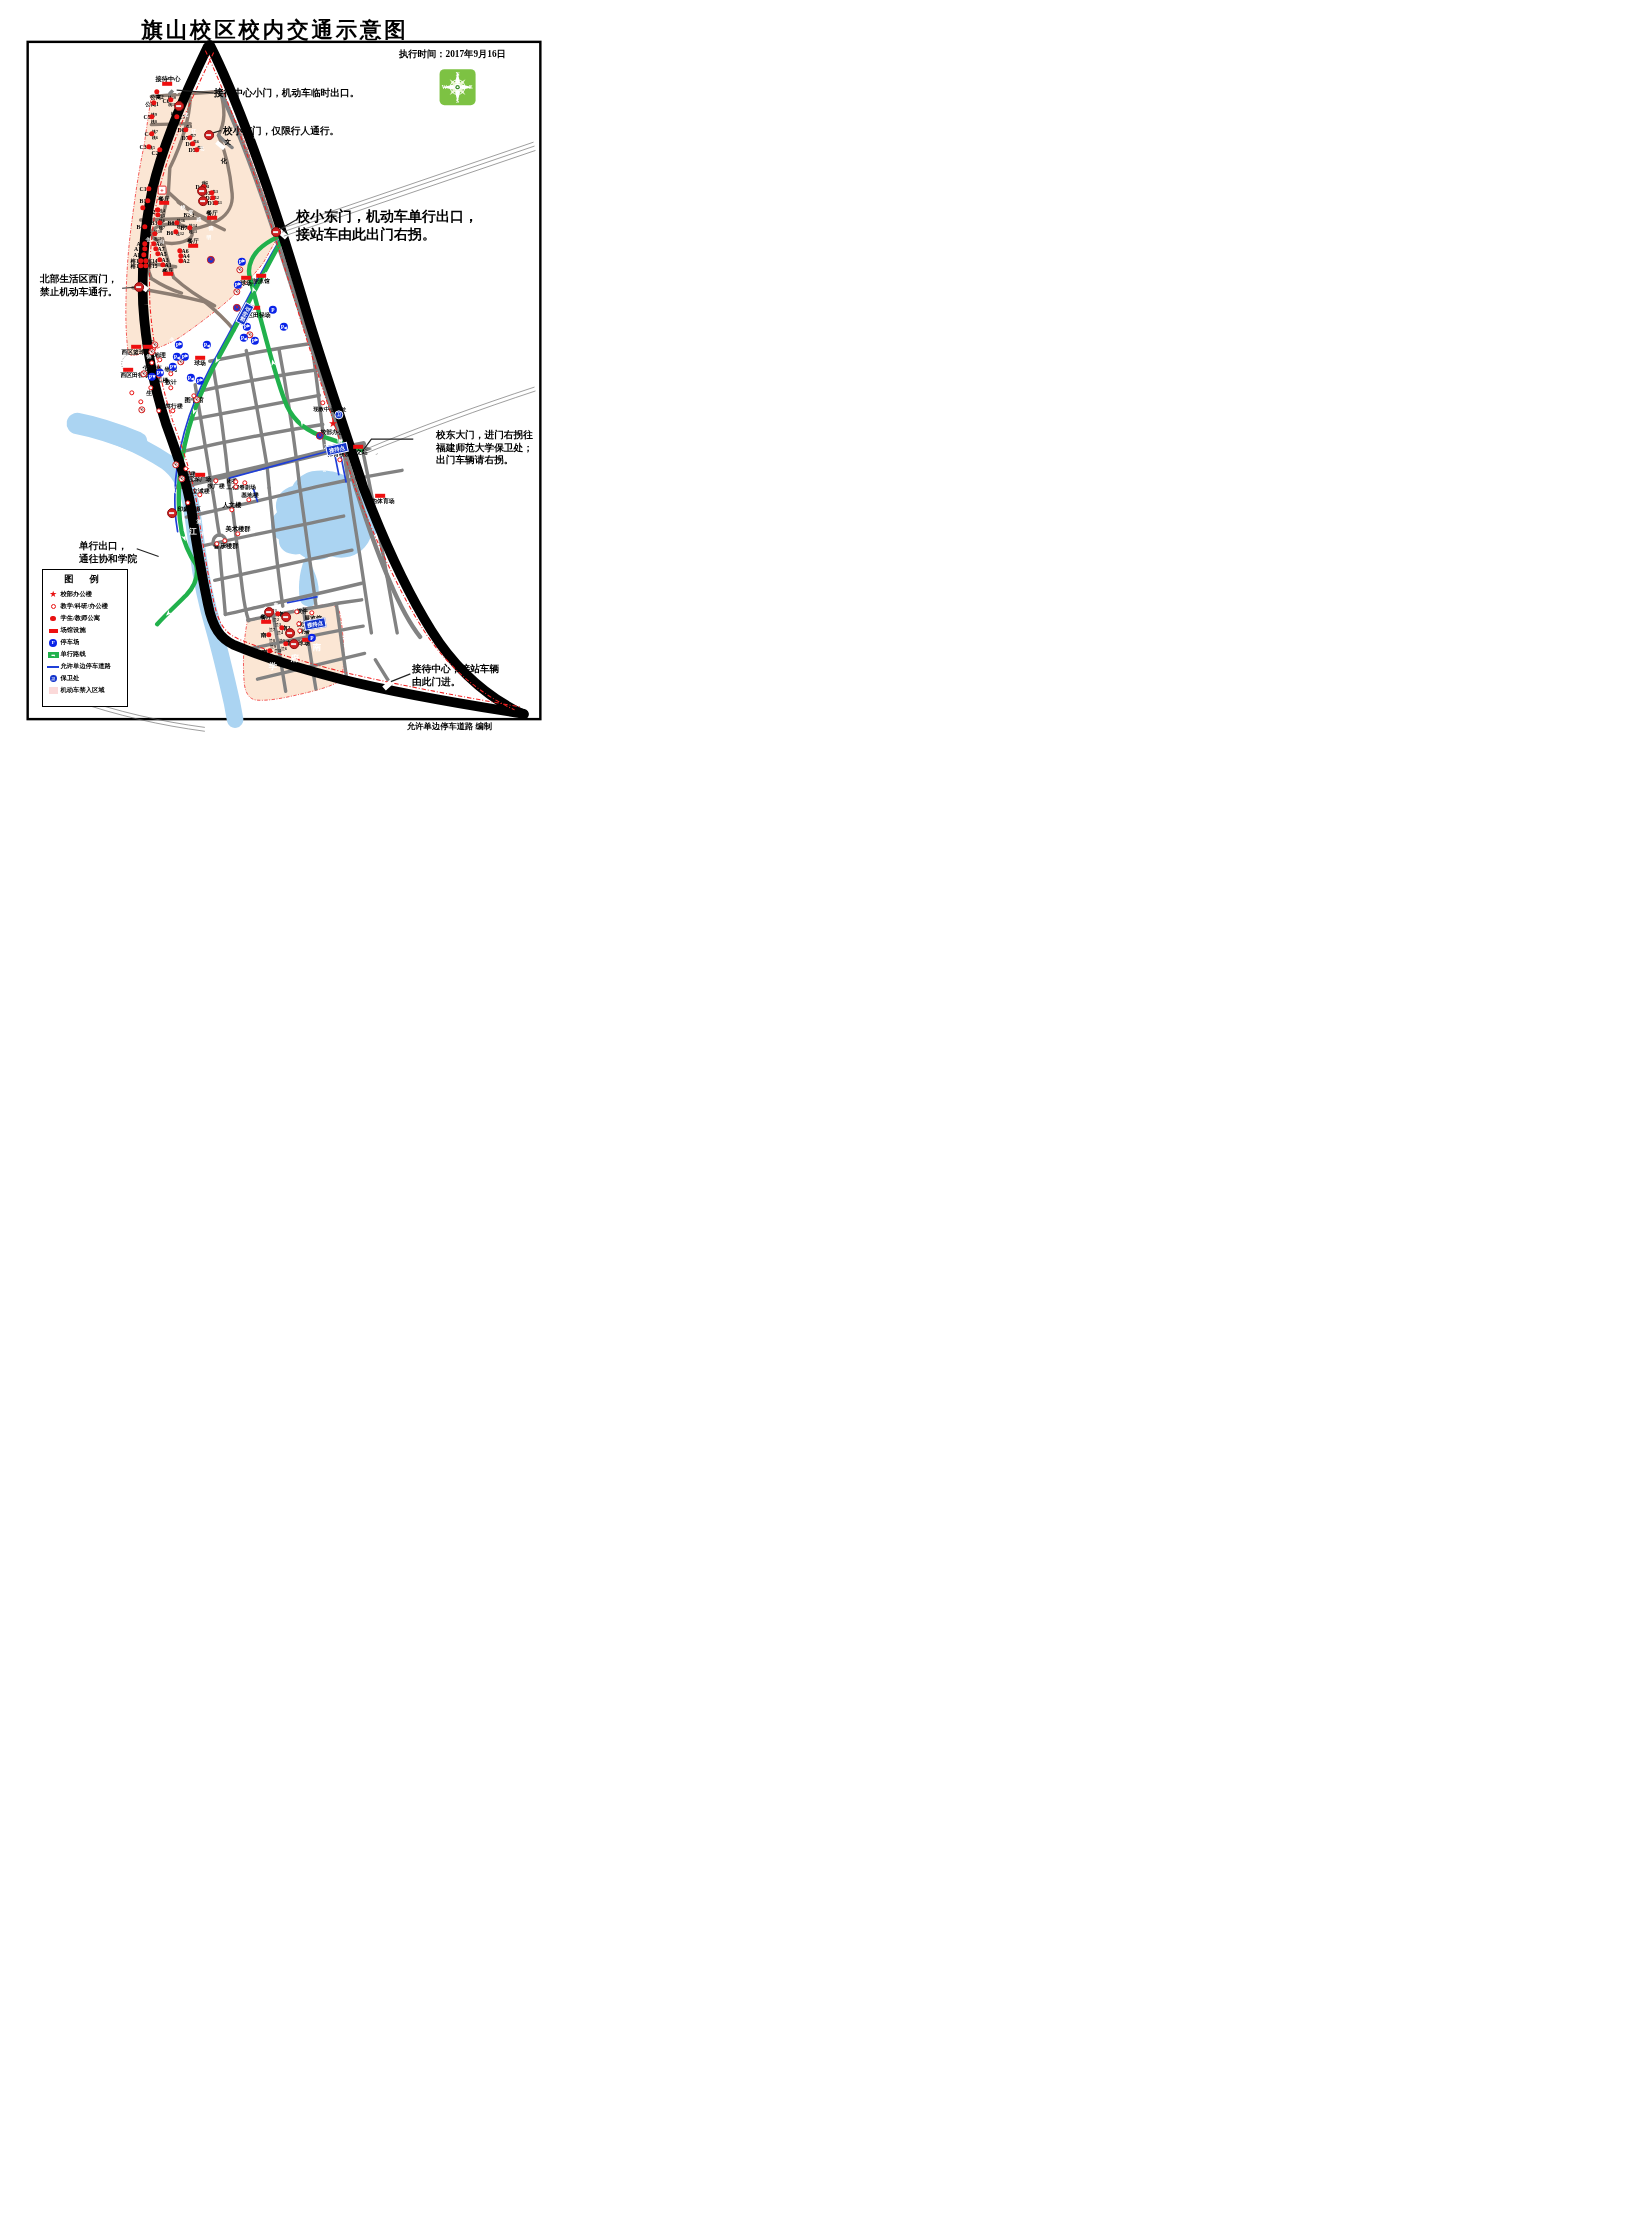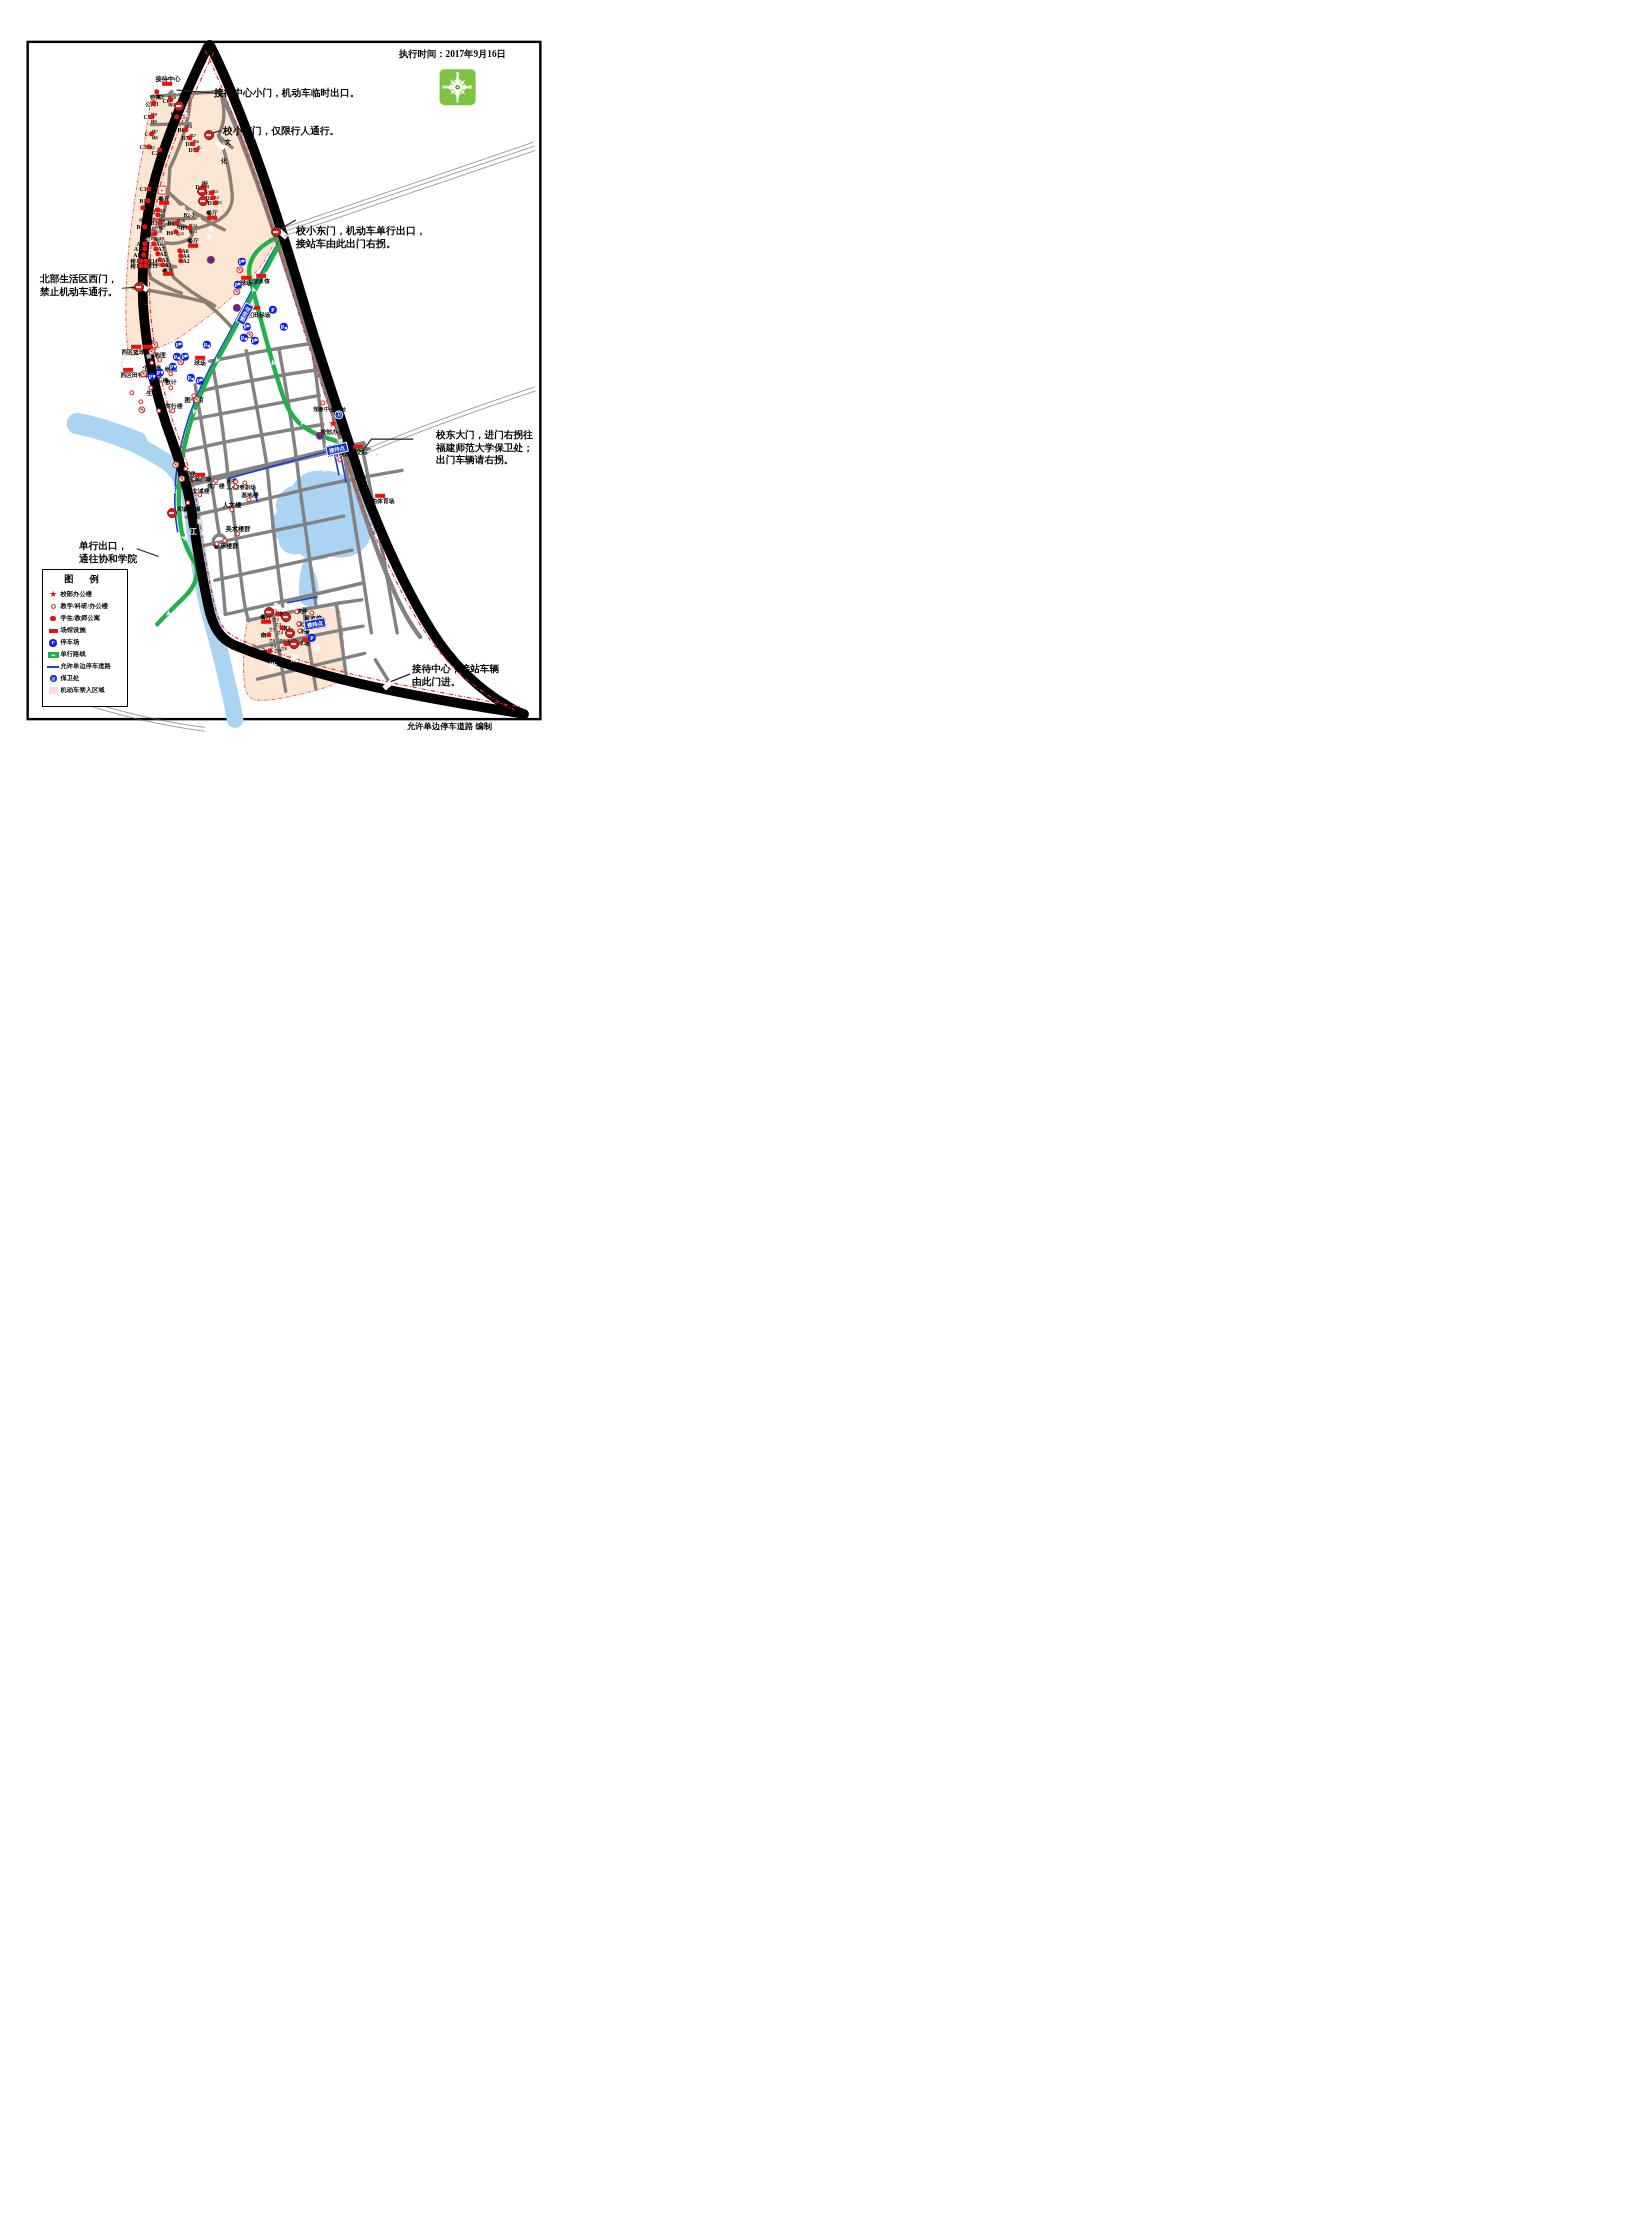--- a/index.html
+++ b/index.html
@@ -51,20 +51,21 @@
   .lg-blueline{width:11.7px;height:1.9px;background:#1f3fd8;}
   .lg-badge{width:6.8px;height:6.8px;background:#1133cc;border-radius:50%;color:#fff;font-size:3.9px;
         font-weight:700;display:flex;align-items:center;justify-content:center;}
   .lg-pinkzone{width:8.8px;height:6.8px;background:#fbd9d9;}
 </style>
 </head>
 <body>
 
 <div id="canvas">
 
+  <div class="page-title">旗山校区校内交通示意图</div>
   <div class="exec-date">执行时间：2017年9月16日</div>
   <div class="footer-credit">允许单边停车道路  编制</div>
 
   <svg id="map-svg" width="550" height="742" viewBox="0 0 1128 1524">
 
     <rect x="56" y="86" width="1053" height="1391" fill="#fff" stroke="#000" stroke-width="5"></rect>
 
     <path d="M310,198 L452,186 C470,220 490,260 505,300 C520,345 538,390 552,430 C560,448 570,462 578,472
          C565,495 552,518 540,540 C515,572 488,600 455,628 C425,652 395,675 365,695
          C335,712 300,724 276,730 C268,731 262,728 262,720 C258,690 257,650 258,615
@@ -572,21 +573,21 @@
       <div class="pt pt-p" style="left: 312px; top: 638px; position: absolute; transform: translate(-50%, -50%);">P</div>
       <div class="banner" style="left: 245px; top: 314px; position: absolute; transform: translate(-50%, -50%) rotate(-62deg);">接待点</div>
       <div class="banner" style="left: 337px; top: 449px; position: absolute; transform: translate(-50%, -50%) rotate(-12deg);">接待点</div>
       <div class="banner" style="left: 315px; top: 624px; position: absolute; transform: translate(-50%, -50%) rotate(-10deg);">接待点</div>
       <div class="callout" style="left: 214px; top: 87px; font-size: 9.7px;">
         <div>接待中心小门，机动车临时出口。</div>
       </div>
       <div class="callout" style="left: 223px; top: 125px; font-size: 9.7px;">
         <div>校小东门，仅限行人通行。</div>
       </div>
-      <div class="callout" style="left: 296px; top: 224px; font-size: 10px;">
+      <div class="callout" style="left: 296px; top: 208px; font-size: 14px;">
         <div>校小东门，机动车单行出口，</div>
         <div>接站车由此出门右拐。</div>
       </div>
       <div class="callout" style="left: 40px; top: 273px; font-size: 9.7px;">
         <div>北部生活区西门，</div>
         <div>禁止机动车通行。</div>
       </div>
       <div class="callout" style="left: 436px; top: 429px; font-size: 9.7px;">
         <div>校东大门，进门右拐往</div>
         <div>福建师范大学保卫处；</div>

